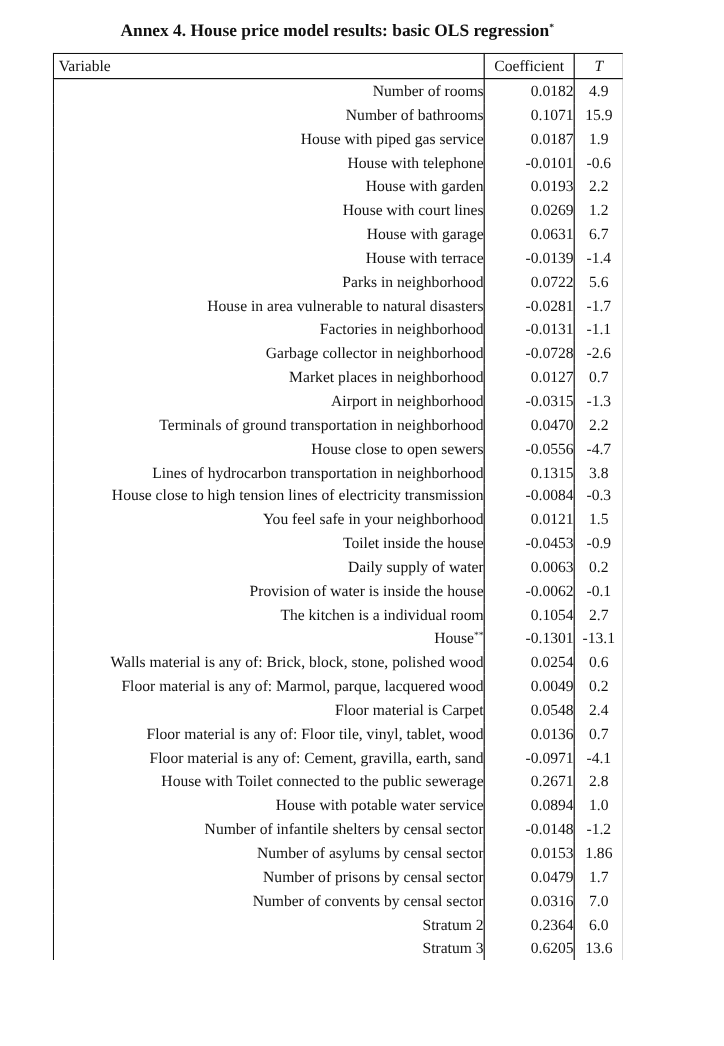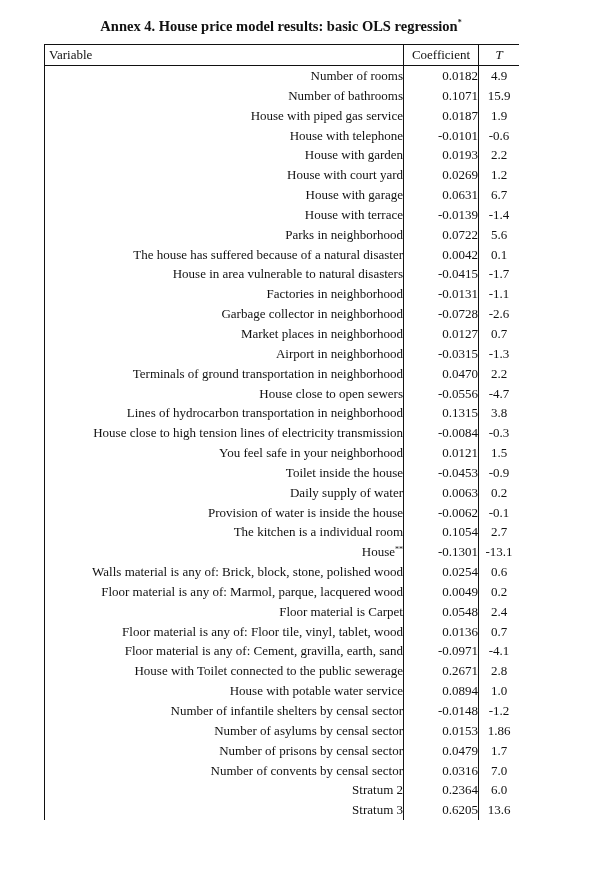--- a/index.html
+++ b/index.html
@@ -142,47 +142,42 @@
           <td class="var"><span>House with telephone</span></td>
           <td class="coef">-0.0101</td>
           <td class="tval">-0.6</td>
         </tr>
         <tr>
           <td class="var"><span>House with garden</span></td>
           <td class="coef">0.0193</td>
           <td class="tval">2.2</td>
         </tr>
         <tr>
-          <td class="var"><span>House with court yard</span></td>
+          <td class="var"><span>House with court lines</span></td>
           <td class="coef">0.0269</td>
           <td class="tval">1.2</td>
         </tr>
         <tr>
           <td class="var"><span>House with garage</span></td>
           <td class="coef">0.0631</td>
           <td class="tval">6.7</td>
         </tr>
         <tr>
           <td class="var"><span>House with terrace</span></td>
           <td class="coef">-0.0139</td>
           <td class="tval">-1.4</td>
         </tr>
         <tr>
           <td class="var"><span>Parks in neighborhood</span></td>
           <td class="coef">0.0722</td>
           <td class="tval">5.6</td>
         </tr>
         <tr>
-          <td class="var"><span>The house has suffered because of a natural disaster</span></td>
-          <td class="coef">0.0042</td>
-          <td class="tval">0.1</td>
-        </tr>
-        <tr>
           <td class="var"><span>House in area vulnerable to natural disasters</span></td>
-          <td class="coef">-0.0415</td>
+          <td class="coef">-0.0281</td>
           <td class="tval">-1.7</td>
         </tr>
         <tr>
           <td class="var"><span>Factories in neighborhood</span></td>
           <td class="coef">-0.0131</td>
           <td class="tval">-1.1</td>
         </tr>
         <tr>
           <td class="var"><span>Garbage collector in neighborhood</span></td>
           <td class="coef">-0.0728</td>

